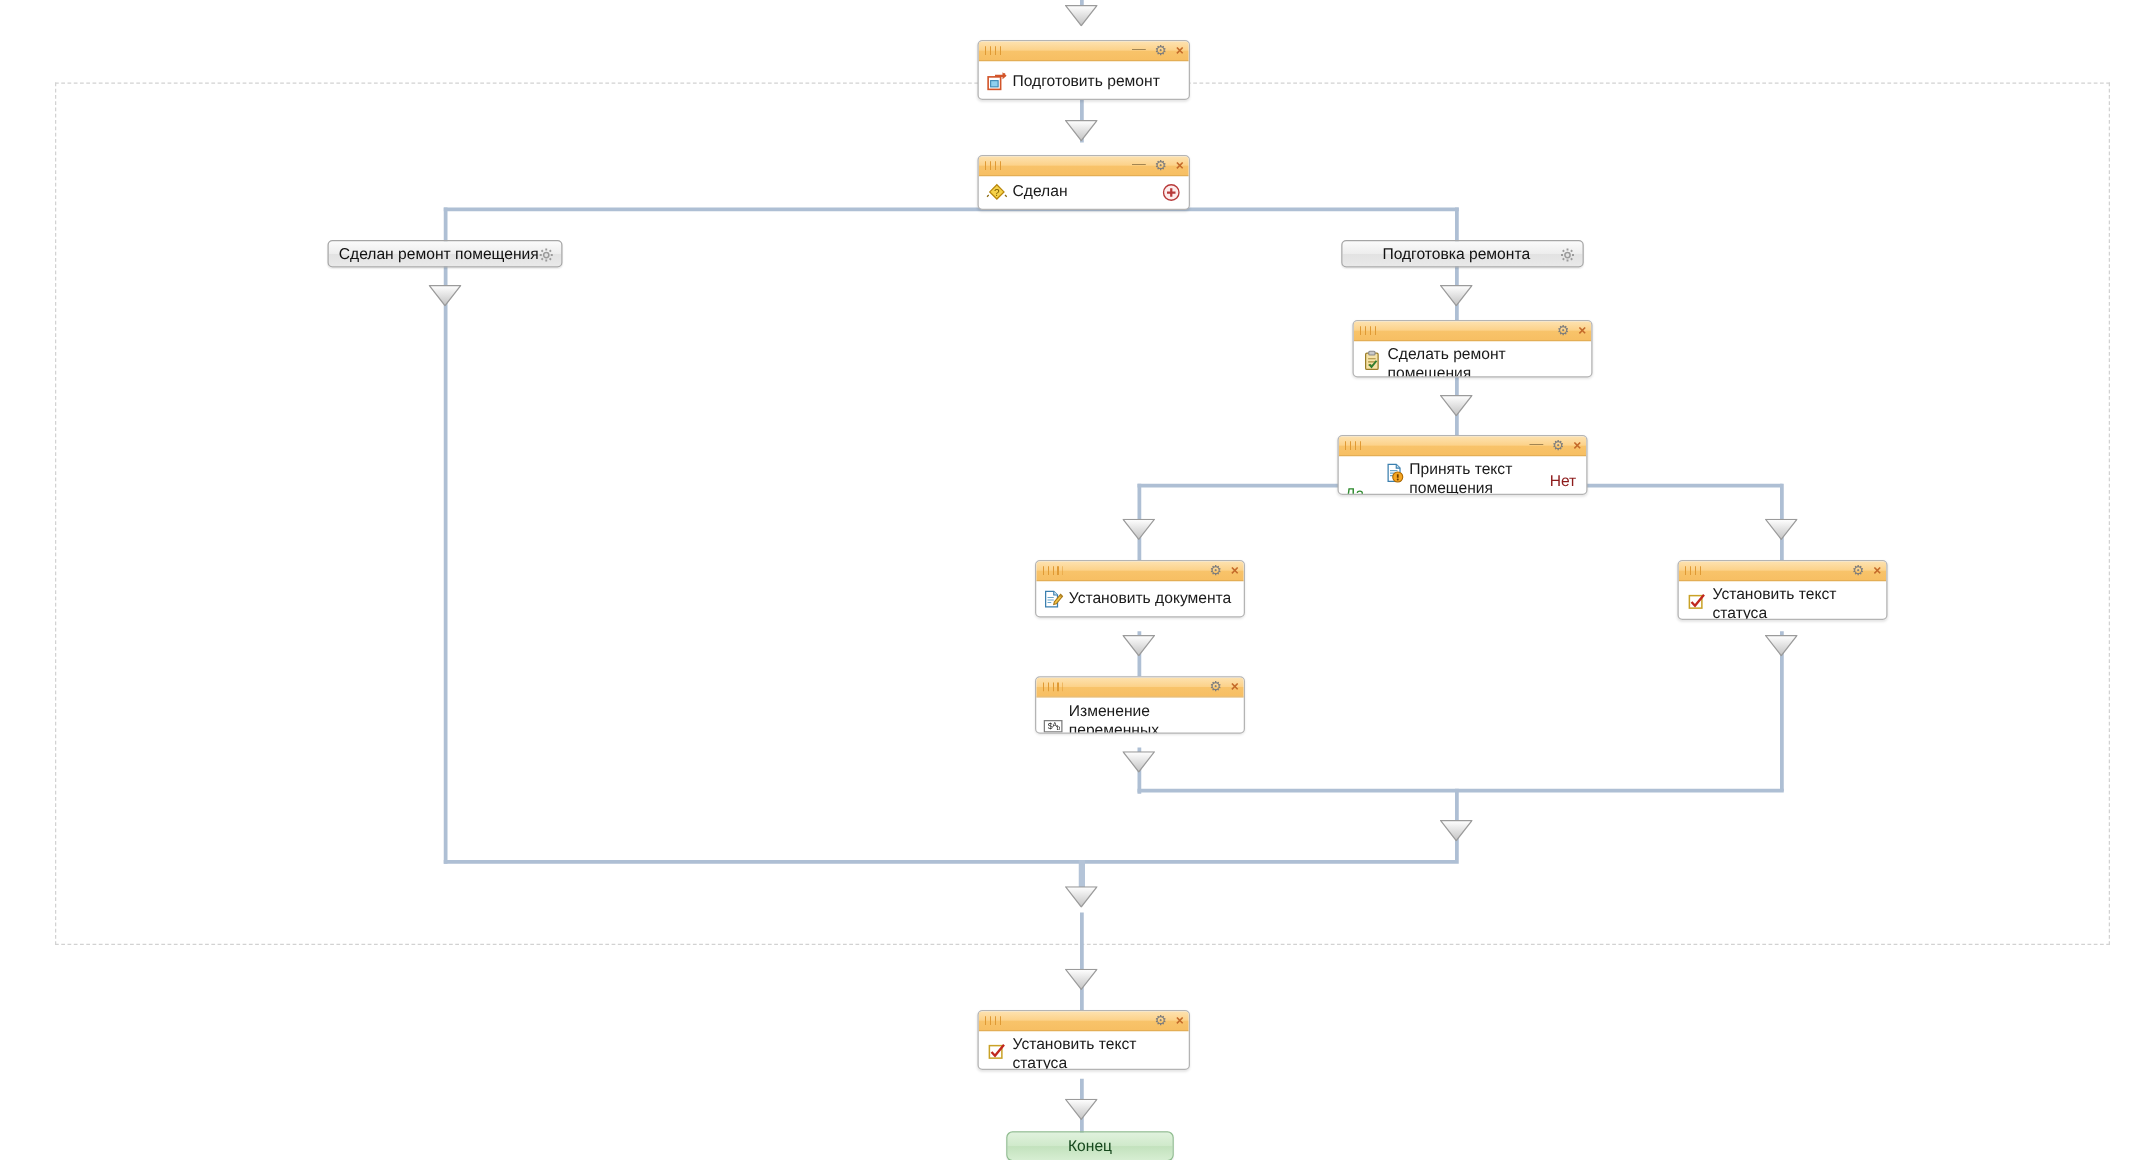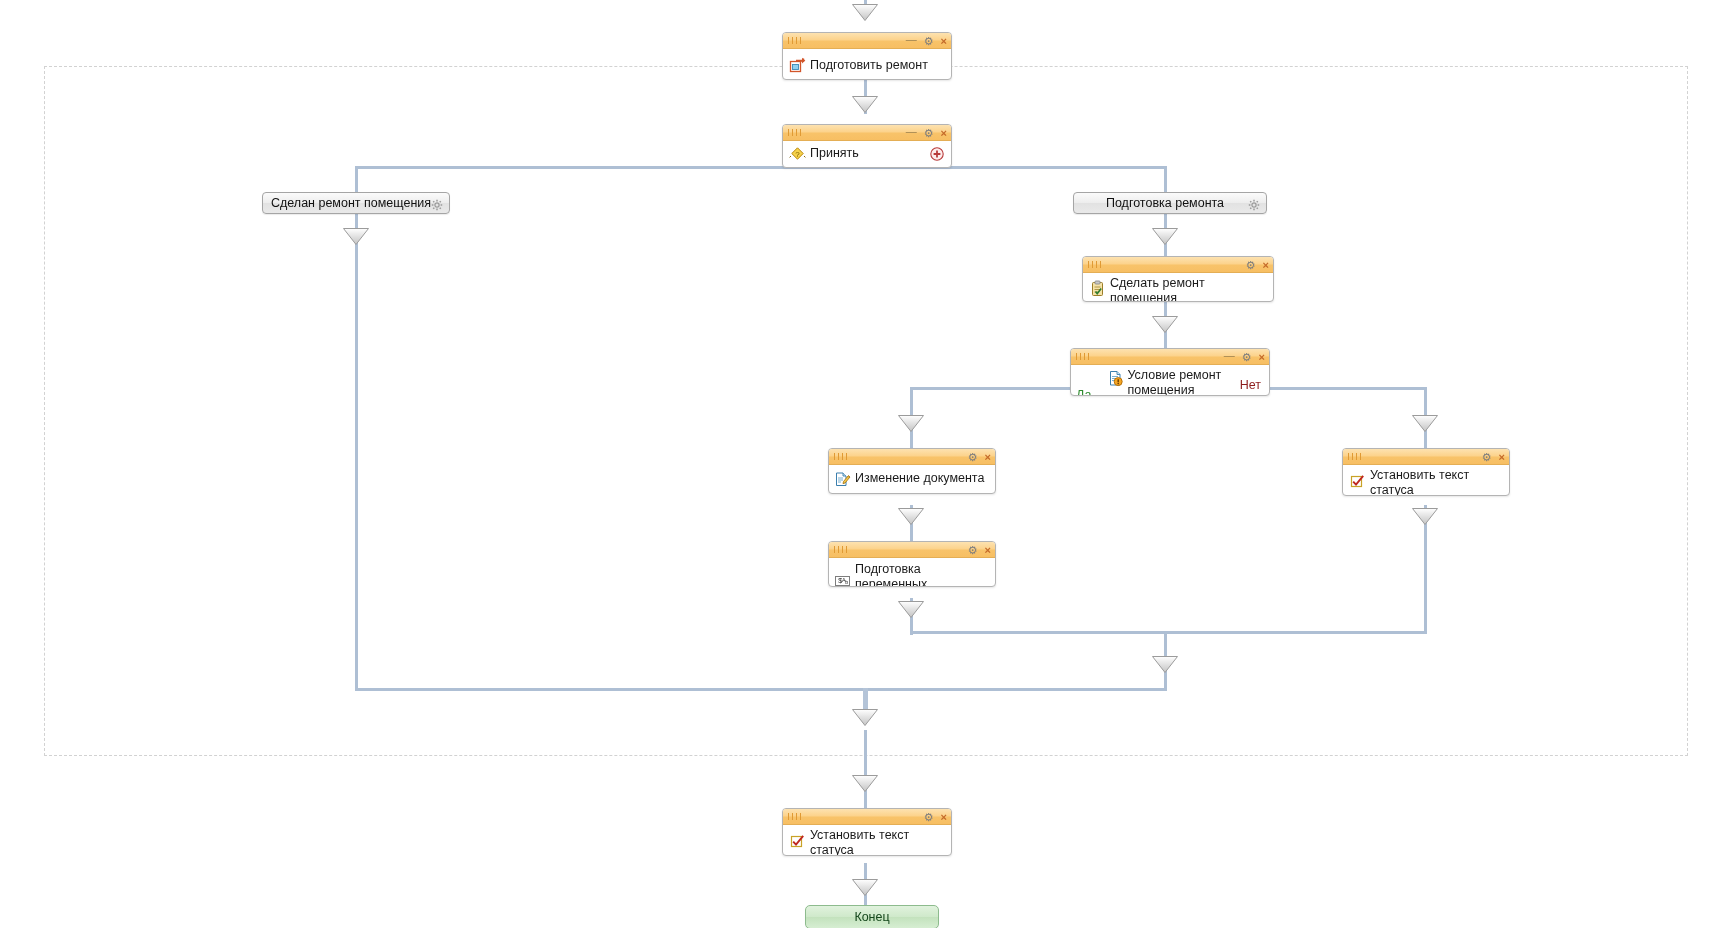--- a/index.html
+++ b/index.html
@@ -316,21 +316,21 @@
       </span>
     </div>
     <div class="node-body" style="min-height:26px;">
       <span class="ico">
         <svg width="17" height="17" viewBox="0 0 17 17">
           <polygon points="8.5,2.8 14.2,8.5 8.5,14.2 2.8,8.5" fill="#f6d24a" stroke="#b8860b" stroke-width="1"></polygon>
           <text x="8.5" y="11.6" font-size="8" text-anchor="middle" fill="#7a5a00" font-family="'Liberation Sans',sans-serif">?</text>
           <path d="M2,11 L0.6,12.4 M15,11 L16.4,12.4" stroke="#8a6a10" stroke-width="1"></path>
         </svg>
       </span>
-      <span class="node-label">Принять</span>
+      <span class="node-label">Сделан</span>
       <span class="plus-btn">
         <svg width="14" height="14" viewBox="0 0 14 14">
           <circle cx="7" cy="7" r="6.2" fill="#fdecec" stroke="#b83a3a" stroke-width="1.1"></circle>
           <path d="M7 3.6 L7 10.4 M3.6 7 L10.4 7" stroke="#b83a3a" stroke-width="1.8"></path>
         </svg>
       </span>
     </div>
   </div>
 
   <div class="pill" style="left:262px; top:192px; width:188px;text-align:center;">
@@ -393,21 +393,21 @@
       <span class="ico" style="margin-left:12px; margin-top:2px;">
         <svg width="17" height="17" viewBox="0 0 17 17">
           <path d="M3.5 1.5 L10 1.5 L13 4.5 L13 15 L3.5 15 Z" fill="#ffffff" stroke="#3b7fae" stroke-width="1"></path>
           <path d="M10 1.5 L10 4.5 L13 4.5" fill="#cde6f5" stroke="#3b7fae" stroke-width="0.9"></path>
           <path d="M5 6.5 L11 6.5 M5 8.5 L11 8.5 M5 10.5 L8.5 10.5" stroke="#6aa6cb" stroke-width="0.9"></path>
           <circle cx="11.2" cy="11.6" r="4" fill="#f5a623" stroke="#b06a00" stroke-width="0.9"></circle>
           <path d="M11.2 9.3 L11.2 12.2" stroke="#6b3b00" stroke-width="1.4"></path>
           <circle cx="11.2" cy="13.6" r="0.8" fill="#6b3b00"></circle>
         </svg>
       </span>
-      <span class="node-label" style="margin-left:-1px;">Условие ремонт
+      <span class="node-label" style="margin-left:-1px;">Принять текст
 помещения</span>
       <span class="yn no" style="position:absolute; right:8px; top:14px;">Нет</span>
     </div>
   </div>
 
   <div class="node" style="left:828px; top:448px; width:168px; height:46px;">
     <div class="node-head">
       <span class="grip"></span>
       <span class="head-btns">
         <span class="hbtn gear">⚙</span>
@@ -417,21 +417,21 @@
     <div class="node-body" style="min-height:28px; padding-left:5px;">
       <span class="ico">
         <svg width="17" height="17" viewBox="0 0 17 17">
           <path d="M2.5 3 L9 3 L12 6 L12 15.5 L2.5 15.5 Z" fill="#ffffff" stroke="#3b7fae" stroke-width="1"></path>
           <path d="M9 3 L9 6 L12 6" fill="#cde6f5" stroke="#3b7fae" stroke-width="0.9"></path>
           <path d="M4 8 L9 8 M4 10 L9 10 M4 12 L7 12" stroke="#6aa6cb" stroke-width="0.9"></path>
           <path d="M9.5 11.5 L14.5 5.5 L16 7 L11 13 L9 13.6 Z" fill="#f7c948" stroke="#a8781a" stroke-width="0.9"></path>
           <path d="M13.8 6.2 L15.3 7.7" stroke="#a8781a" stroke-width="0.8"></path>
         </svg>
       </span>
-      <span class="node-label">Изменение документа</span>
+      <span class="node-label">Установить документа</span>
     </div>
   </div>
 
   <div class="node" style="left:1342px; top:448px; width:168px; height:48px;">
     <div class="node-head">
       <span class="grip"></span>
       <span class="head-btns">
         <span class="hbtn gear">⚙</span>
         <span class="hbtn close">×</span>
       </span>
@@ -458,21 +458,21 @@
     </div>
     <div class="node-body" style="min-height:28px; padding-left:5px;">
       <span class="ico" style="margin-top:5px;">
         <svg width="17" height="17" viewBox="0 0 17 17">
           <rect x="1.5" y="5.5" width="14" height="9" fill="#ffffff" stroke="#7d7d7d" stroke-width="1"></rect>
           <text x="4.3" y="12.4" font-size="7" fill="#1a1a1a" font-family="'Liberation Sans',sans-serif">$</text>
           <text x="8" y="10.8" font-size="5.4" fill="#1a1a1a" font-family="'Liberation Sans',sans-serif">A</text>
           <text x="11.3" y="13.4" font-size="5.4" fill="#1a1a1a" font-family="'Liberation Sans',sans-serif">b</text>
         </svg>
       </span>
-      <span class="node-label">Подготовка переменных</span>
+      <span class="node-label">Изменение переменных</span>
     </div>
   </div>
 
   <div class="node" style="left:782px; top:808px; width:170px; height:48px;">
     <div class="node-head">
       <span class="grip"></span>
       <span class="head-btns">
         <span class="hbtn gear">⚙</span>
         <span class="hbtn close">×</span>
       </span>

